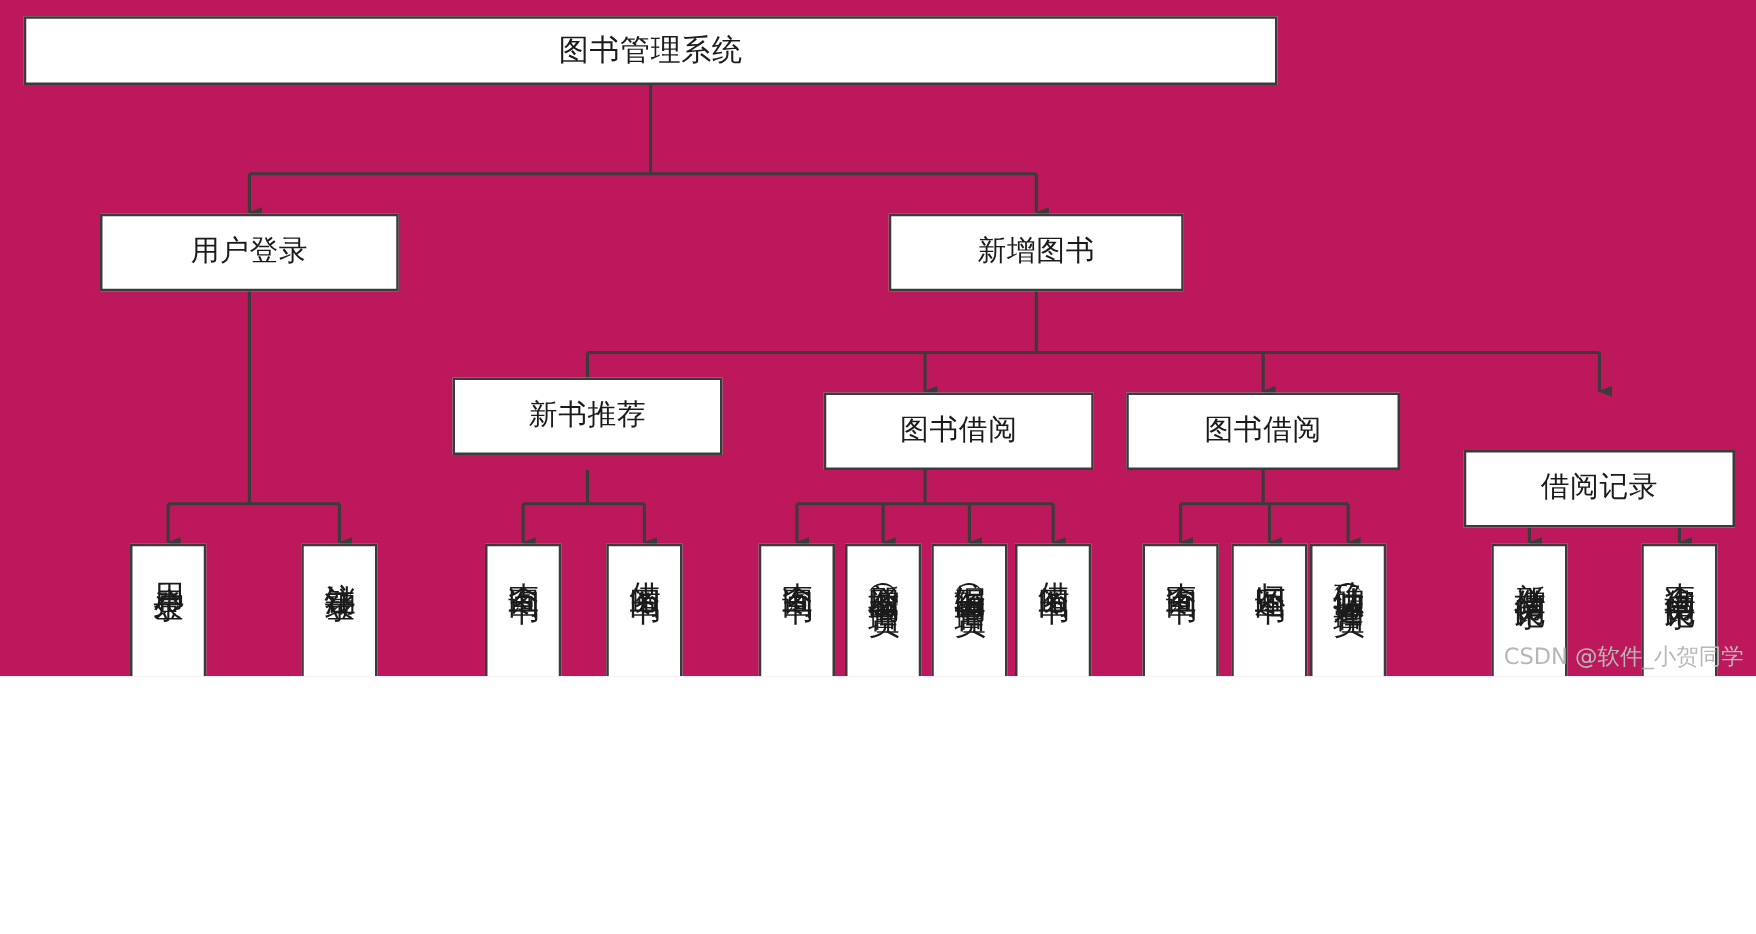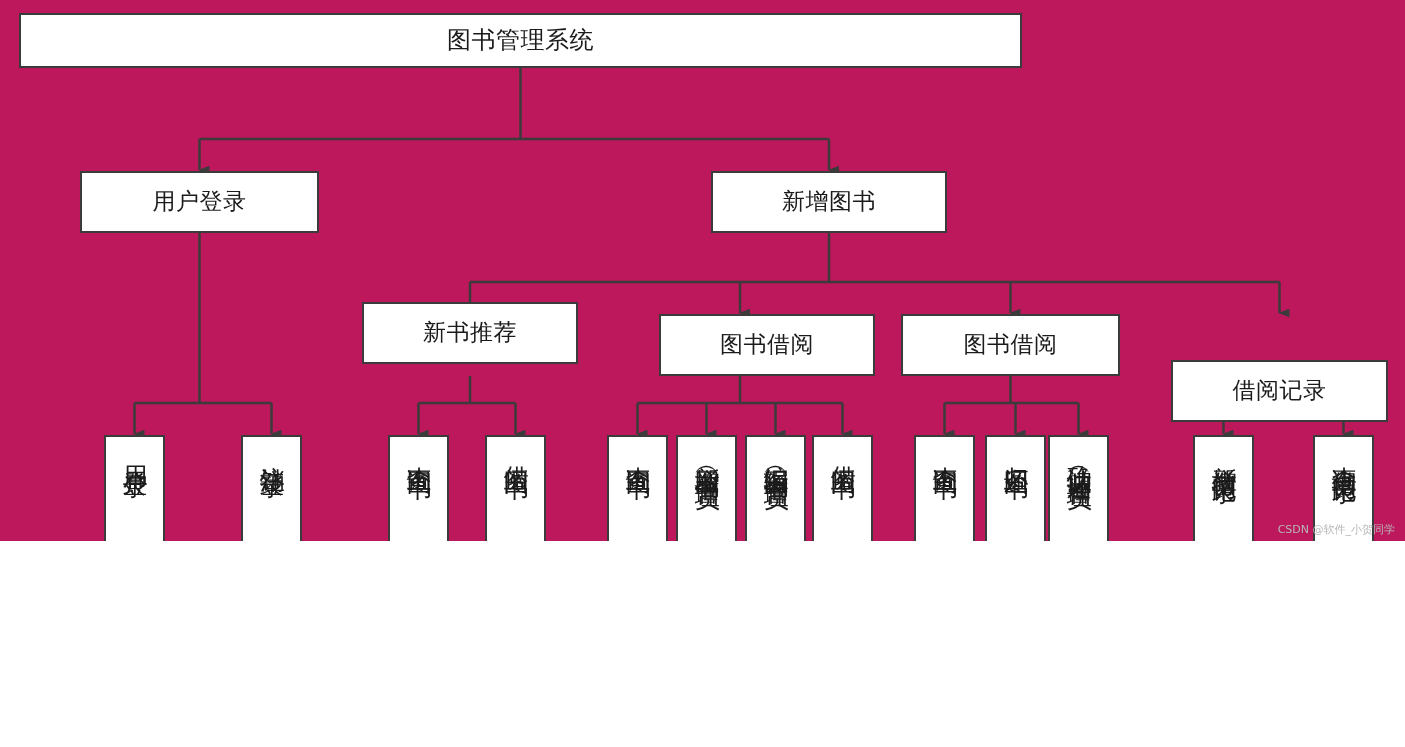--- a/index.html
+++ b/index.html
@@ -62,21 +62,21 @@
     text-orientation: upright;
     font-size: 25px;
     line-height: 1.05;
     letter-spacing: 3px;
     white-space: nowrap;
   }
   #watermark {
     position: absolute;
     right: 10px;
     bottom: 4px;
-    font-size: 11px;
+    font-size: 18px;
     color: #b7b7b7;
     white-space: nowrap;
     font-family: "DejaVu Sans", "Liberation Sans", sans-serif;
   }
 </style>
 </head>
 <body>
 
 <div id="diagram-root">
 

